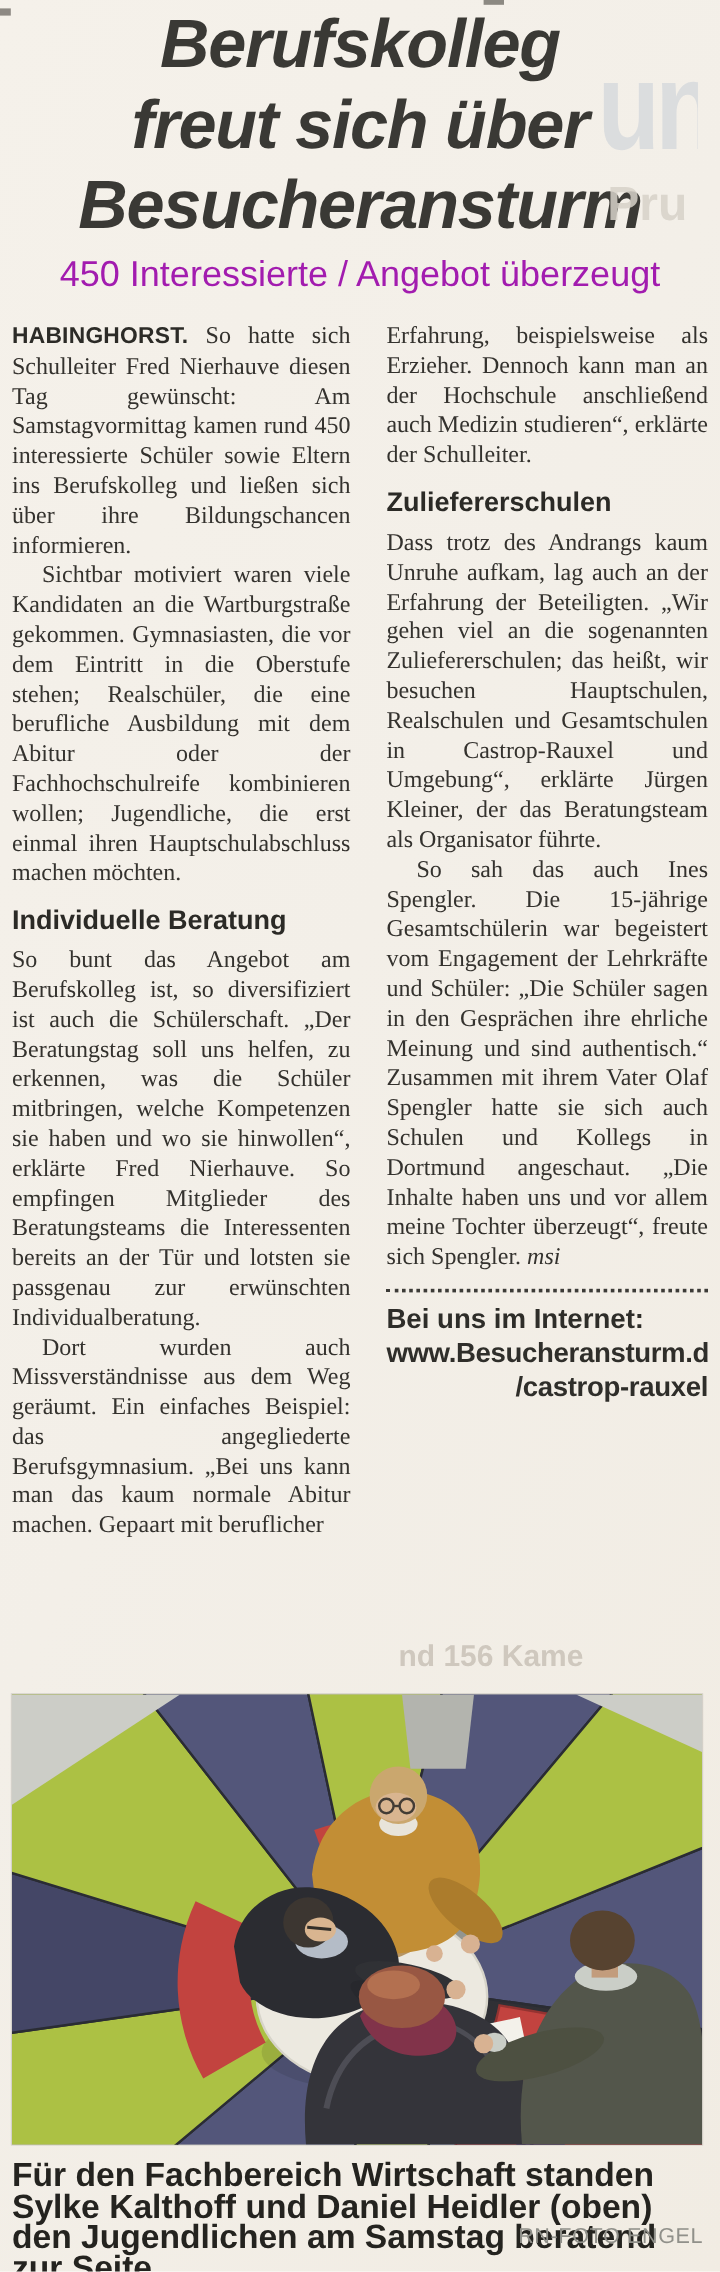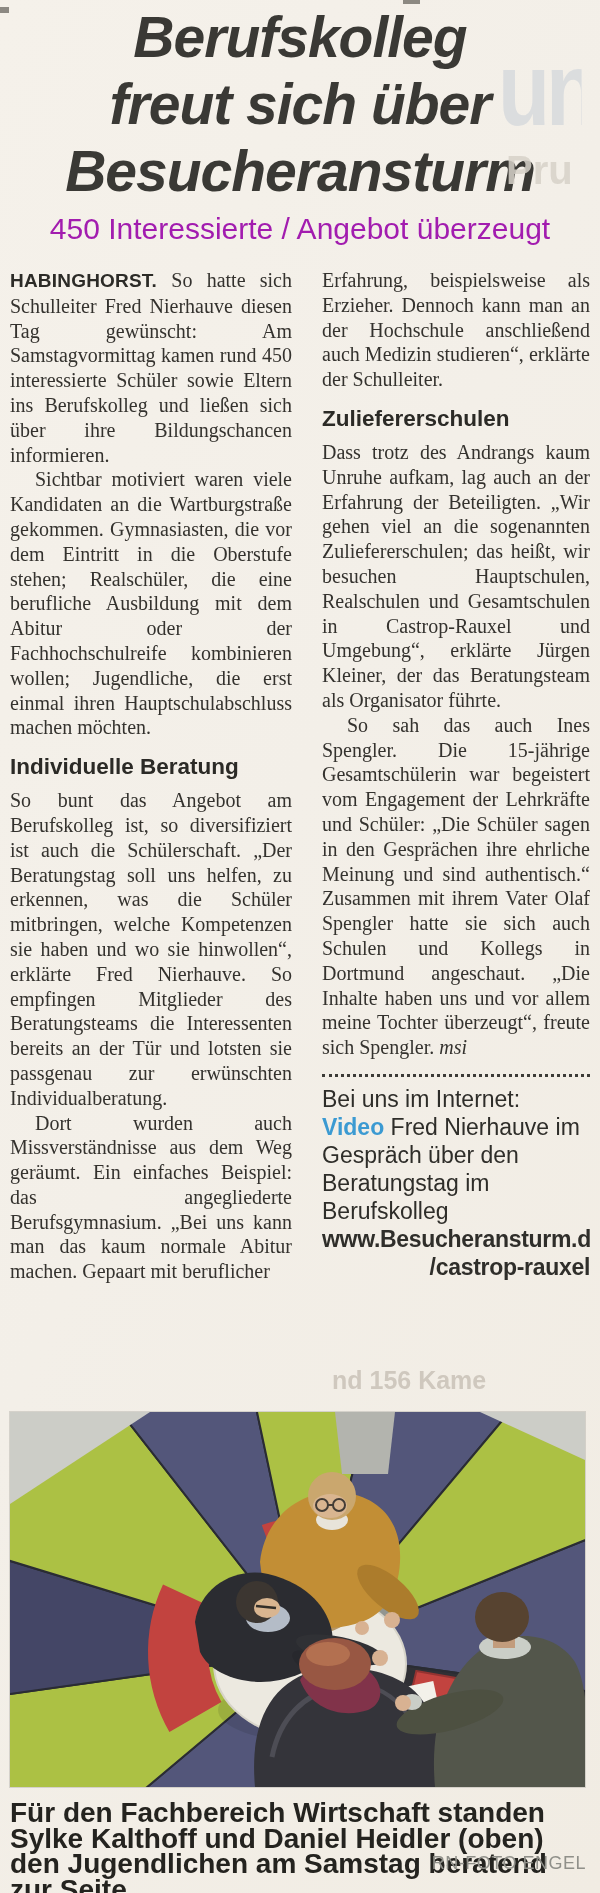--- a/index.html
+++ b/index.html
@@ -50,21 +50,21 @@
   .kicker{font-family:"Liberation Sans",sans-serif;font-weight:bold;font-size:19px;letter-spacing:.2px;color:#2c2b27;}
   .crosshead{
     font-family:"Liberation Sans",sans-serif;font-weight:bold;
     font-size:22.5px;line-height:26px;color:#2b2a26;
     margin:14px 0 8px;text-align:left;
   }
   .byline{font-style:italic;}
 
   .dotted{margin-top:14px;border-top:3px dotted #3c3b37;height:0;}
   .netbox{font-family:"Liberation Sans",sans-serif;font-size:23px;line-height:28px;color:#2e2d29;margin-top:8px;text-align:left;}
-  .netbox-title{font-weight:normal;}
+  .netbox-title{font-weight:bold;}
   .netbox-body{margin:0;text-align:left;}
   .video{color:var(--video-color,#3b9ad2);font-weight:bold;}
   .netbox-url{font-weight:bold;text-align:right;letter-spacing:-.3px;color:#2f2e2a;}
 
   
   .photo{position:absolute;left:10px;top:1412px;width:575px;height:375px;margin:0;
     outline:1px solid rgba(0,0,0,.12);}
   .photo svg{display:block;width:100%;height:100%;}
 
   
@@ -106,21 +106,20 @@
       <p class="indent">Dort wurden auch Missverständnisse aus dem Weg geräumt. Ein einfaches Beispiel: das angegliederte Berufsgymnasium. „Bei uns kann man das kaum normale Abitur machen. Gepaart mit beruflicher</p>
     </div>
     <div class="col col-right">
       <p>Erfahrung, beispielsweise als Erzieher. Dennoch kann man an der Hochschule anschließend auch Medizin studieren“, erklärte der Schulleiter.</p>
       <h2 class="crosshead">Zuliefererschulen</h2>
       <p>Dass trotz des Andrangs kaum Unruhe aufkam, lag auch an der Erfahrung der Beteiligten. „Wir gehen viel an die sogenannten Zuliefererschulen; das heißt, wir besuchen Hauptschulen, Realschulen und Gesamtschulen in Castrop-Rauxel und Umgebung“, erklärte Jürgen Kleiner, der das Beratungsteam als Organisator führte.</p>
       <p class="indent"><span>So sah das auch Ines Spengler. Die 15-jährige Gesamtschülerin war begeistert vom Engagement der Lehrkräfte und Schüler: „Die Schüler sagen in den Gesprächen ihre ehrliche Meinung und sind authentisch.“ Zusammen mit ihrem Vater Olaf Spengler hatte sie sich auch Schulen und Kollegs in Dortmund angeschaut. „Die Inhalte haben uns und vor allem meine Tochter überzeugt“, freute sich Spengler.</span> <span class="byline">msi</span></p>
       <div class="dotted"></div>
       <div class="netbox">
         <div class="netbox-title">Bei uns im Internet:</div>
-        <p class="netbox-body"><span class="video">Video</span> <span>Fred Nierhauve im Gespräch über den Beratungstag im Berufskolleg</span></p>
         <div class="netbox-url">www.Besucheransturm.de</div>
         <div class="netbox-url">/castrop-rauxel</div>
       </div>
     </div>
   </div>
 
   <figure class="photo">
     <svg id="photo-svg" viewBox="0 0 575 375" preserveAspectRatio="none">
         <rect x="0" y="0" width="575" height="375" fill="#8e918c"></rect>
         <path d="M379.6,207.0 L687.4,82.7 A420,420 0 0 1 713.9,298.5 L385.1,252.2 A88,88 0 0 0 379.6,207.0 Z" fill="#4b4f74" stroke="#20222a" stroke-width="2"></path>

